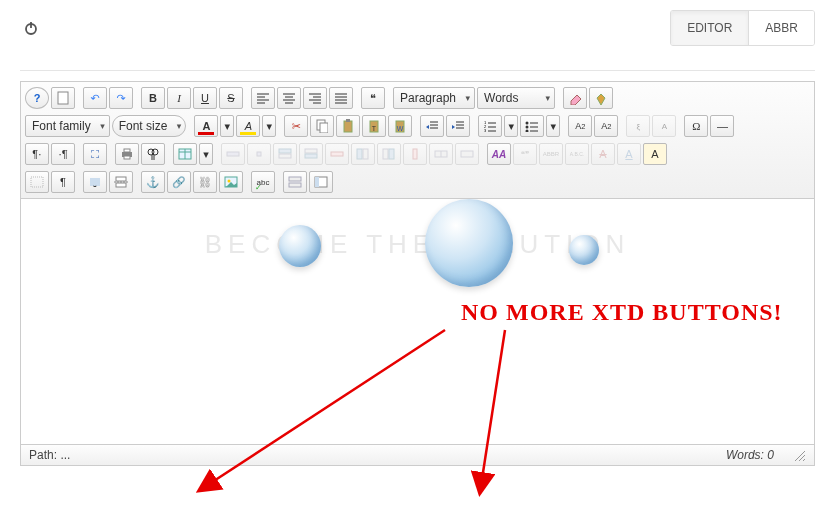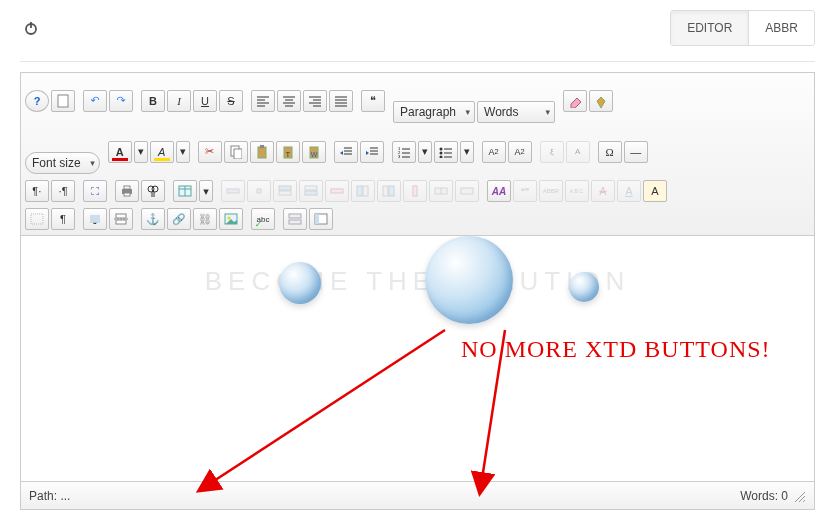--- a/index.html
+++ b/index.html
@@ -1,47 +1,47 @@
 <!DOCTYPE html>
 <html><head>
 <meta charset="utf-8">
 <style>
 * { box-sizing: border-box; margin: 0; padding: 0; }
 body { font-family: Arial, Helvetica, sans-serif; font-size: 13px; background: #fff; width: 835px; }
 .container { padding: 10px 20px; }
-.topbar { display: flex; align-items: center; border-bottom: 1px solid #e5e5e5; padding-bottom: 15px; margin-bottom: 10px; }
+.topbar { display: flex; align-items: center; border-bottom: 1px solid #e5e5e5; padding-bottom: 24px; margin-bottom: 10px; }
 .power-btn { width: 22px; height: 22px; display: flex; align-items: center; justify-content: center; color: #555; cursor: pointer; }
 .tabs-right { margin-left: auto; display: flex; border: 1px solid #ddd; border-radius: 3px; overflow: hidden; }
 .tab { padding: 10px 16px; font-size: 12px; color: #555; cursor: pointer; background: #fff; border-left: 1px solid #ddd; }
 .tab:first-child { border-left: none; }
 .tab.active { background: #f5f5f5; box-shadow: inset 0 2px 4px rgba(0,0,0,0.05); }
 
 .editor-wrap { border: 1px solid #ccc; }
 .toolbar { background: linear-gradient(#fdfdfd,#f0f0f0); border-bottom: 1px solid #ccc; padding: 3px 4px; display: flex; flex-wrap: wrap; gap: 2px; align-items: center; }
 .toolbar-row { display: flex; flex-wrap: wrap; gap: 2px; align-items: center; padding: 2px 0; }
 .tb-btn { width: 24px; height: 22px; border: 1px solid #bbb; border-radius: 2px; background: linear-gradient(#fefefe,#ececec); display: inline-flex; align-items: center; justify-content: center; cursor: pointer; font-size: 11px; color: #333; }
 .tb-btn svg { display: block; }
 .tb-sep { width: 4px; }
-.tb-select { height: 22px; border: 1px solid #bbb; border-radius: 2px; background: linear-gradient(#fefefe,#ececec); font-size: 12px; padding: 0 18px 0 6px; position: relative; display: inline-flex; align-items: center; cursor: pointer; color: #333; margin-top: 23px; }
+.tb-select { height: 22px; border: 1px solid #bbb; border-radius: 2px; background: linear-gradient(#fefefe,#ececec); font-size: 12px; padding: 0 18px 0 6px; position: relative; display: inline-flex; align-items: center; cursor: pointer; color: #333; }
 .tb-select::after { content: "▾"; position: absolute; right: 4px; font-size: 9px; color: #555; }
 .tb-select.wide { min-width: 78px; }
 .tb-select.med { min-width: 64px; border-radius: 11px; }
 .tb-btn.disabled { opacity: 0.4; cursor: default; }
 
 .canvas { min-height: 245px; background: #fff; position: relative; overflow: hidden; }
 .watermark { position: absolute; left: 50%; top: 30px; transform: translateX(-50%); font-family: 'Trebuchet MS', sans-serif; font-size: 26px; letter-spacing: 6px; color: #e8e8e8; white-space: nowrap; font-weight: 300; }
 .bubble { position: absolute; border-radius: 50%; background: radial-gradient(circle at 35% 30%, #fff 0%, #cfe5f5 40%, #9ac8e8 70%, #7fb8dd 100%); box-shadow: inset -4px -4px 8px rgba(0,50,120,0.2), 0 3px 6px rgba(0,0,0,0.15); }
 .bubble.b1 { width: 42px; height: 42px; left: 258px; top: 26px; }
 .bubble.b2 { width: 88px; height: 88px; left: 404px; top: 0px; }
 .bubble.b3 { width: 30px; height: 30px; left: 548px; top: 36px; }
-.annotation { position: absolute; left: 440px; top: 100px; font-family: 'Comic Sans MS','Marker Felt',cursive; font-size: 24px; font-weight: normal; color: #e60000; letter-spacing: 1px; }
+.annotation { position: absolute; left: 440px; top: 100px; font-family: 'Comic Sans MS','Marker Felt',cursive; font-size: 24px; font-weight: bold; color: #e60000; letter-spacing: 1px; }
 .arrow { position: absolute; pointer-events: none; }
 
-.statusbar { display: flex; align-items: center; background: linear-gradient(#fdfdfd,#f0f0f0); border-top: 1px solid #ccc; height: 28px; padding: 0 8px; font-size: 12px; color: #444; }
-.statusbar .wc { margin-left: auto; display: flex; gap: 4px; }
+.statusbar { display: flex; align-items: center; background: linear-gradient(#fdfdfd,#f0f0f0); border-top: 1px solid #ccc; height: 21px; padding: 0 8px; font-size: 12px; color: #444; }
+.statusbar .wc { margin-left: auto; display: flex; gap: 18px; font-style: italic; }
 .resize-grip { width: 14px; height: 14px; display: inline-block; }
 </style>
 </head>
 <body>
 
 <div class="container">
   <div class="topbar">
     <div class="power-btn">
       <svg width="16" height="16" viewBox="0 0 16 16">
           <circle cx="8" cy="9" r="5" fill="none" stroke="#555" stroke-width="1.8"></circle>
@@ -117,20 +117,21 @@
             </svg>
           </span>
         <span class="tb-btn">
             <svg width="14" height="14">
               <path d="M3 7 L7 3 L11 7 L7 14 Z" fill="#d9a441" stroke="#8a6"></path>
             </svg>
           </span>
       </div>
 
       <div class="toolbar-row">
+        <span class="tb-select wide">Font family</span>
         <span class="tb-select med">Font size</span>
         <span class="tb-sep"></span>
         <span class="tb-btn" style="position:relative;">
             <span style="font-weight:bold;">A</span>
             <span style="position:absolute;bottom:1px;left:3px;right:3px;height:3px;background:#d00;"></span>
           </span>
         <span class="tb-btn" style="width:14px;">▾</span>
         <span class="tb-btn" style="position:relative;">
             <span style="font-style:italic;">A</span>
             <span style="position:absolute;bottom:1px;left:3px;right:3px;height:3px;background:#fd0;"></span>

